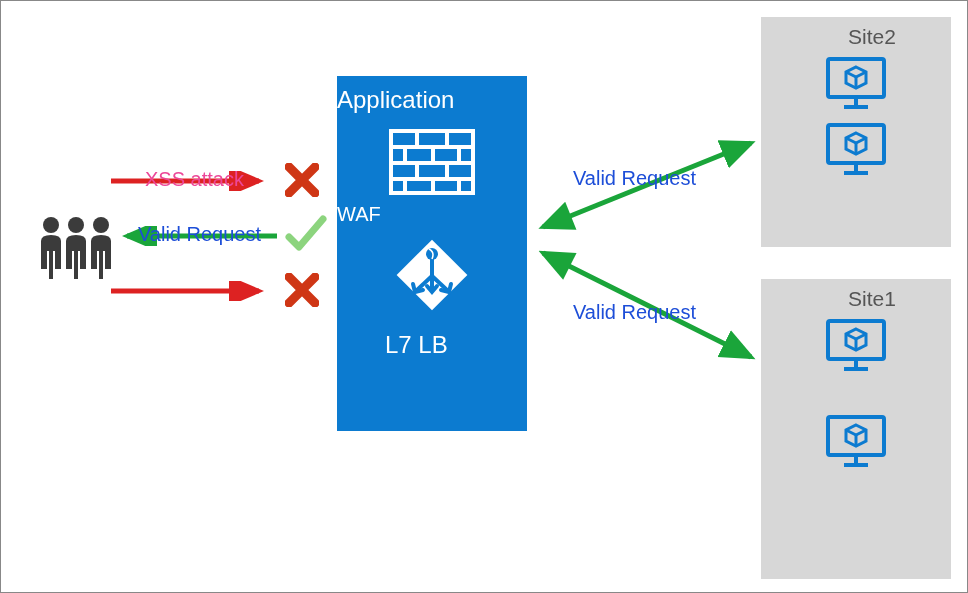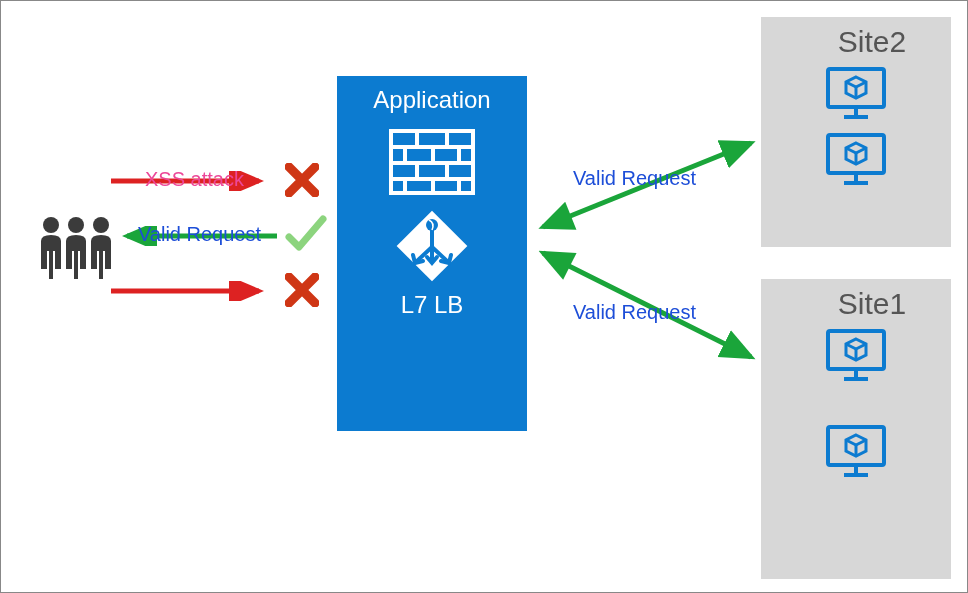--- a/index.html
+++ b/index.html
@@ -21,31 +21,31 @@
   
   .users { left: 35px; top: 210px; width: 80px; height: 70px; }
 
   
   .red-label { color: #ec4899; font-size: 20px; font-weight: 400; }
   .green-label { color: #1d4ed8; font-size: 20px; font-weight: 400; }
 
   
   .appgw {
     left: 336px; top: 75px; width: 190px; height: 355px;
-    background: #0c7bd0; color: #fff; text-align: center;
+    background: #0c7bd0; color: #fff; text-align: left;
   }
   .appgw-title { font-size: 24px; font-weight: 400; margin-top: 10px; line-height: 1.2; }
   .appgw-waf-label { font-size: 20px; margin-top: 6px; }
-  .appgw-l7-label { font-size: 24px; margin-top: 2px; }
+  .appgw-l7-label { font-size: 24px; margin-top: 13px; padding-left: 48px; }
 
   
   .site {
     background: #d7d7d7; width: 190px; text-align: center;
   }
-  .site-title { font-size: 30px; color: #555; margin: 8px 0 4px; padding-left: 32px; }
+  .site-title { font-size: 21px; color: #555; margin: 8px 0 4px; padding-left: 32px; }
 
   
   .vm { width: 64px; height: 56px; display: block; margin: 6px auto 10px; }
 
   
   .cross { width: 34px; height: 34px; }
 
   
   .check { width: 44px; height: 44px; }
 
@@ -132,20 +132,21 @@
         <line x1="18" y1="20" x2="18" y2="36"></line>
         <line x1="46" y1="20" x2="46" y2="36"></line>
         <line x1="72" y1="20" x2="72" y2="36"></line>
         <line x1="30" y1="36" x2="30" y2="52"></line>
         <line x1="60" y1="36" x2="60" y2="52"></line>
         <line x1="18" y1="52" x2="18" y2="66"></line>
         <line x1="46" y1="52" x2="46" y2="66"></line>
         <line x1="72" y1="52" x2="72" y2="66"></line>
       </g>
     </svg>
+    <div class="appgw-waf-label">WAF</div>
 
     <svg width="86" height="86" style="margin:6px auto 0;">
       <g>
         <rect x="18" y="18" width="50" height="50" fill="#fff" transform="rotate(45 43 43)"></rect>
         <g stroke="#0c7bd0" stroke-width="4" fill="none" stroke-linecap="round">
           <line x1="43" y1="26" x2="43" y2="58"></line>
           <line x1="43" y1="44" x2="28" y2="58"></line>
           <line x1="43" y1="44" x2="58" y2="58"></line>
           <polyline points="38,54 43,60 48,54"></polyline>
           <polyline points="24,52 26,60 34,58"></polyline>

